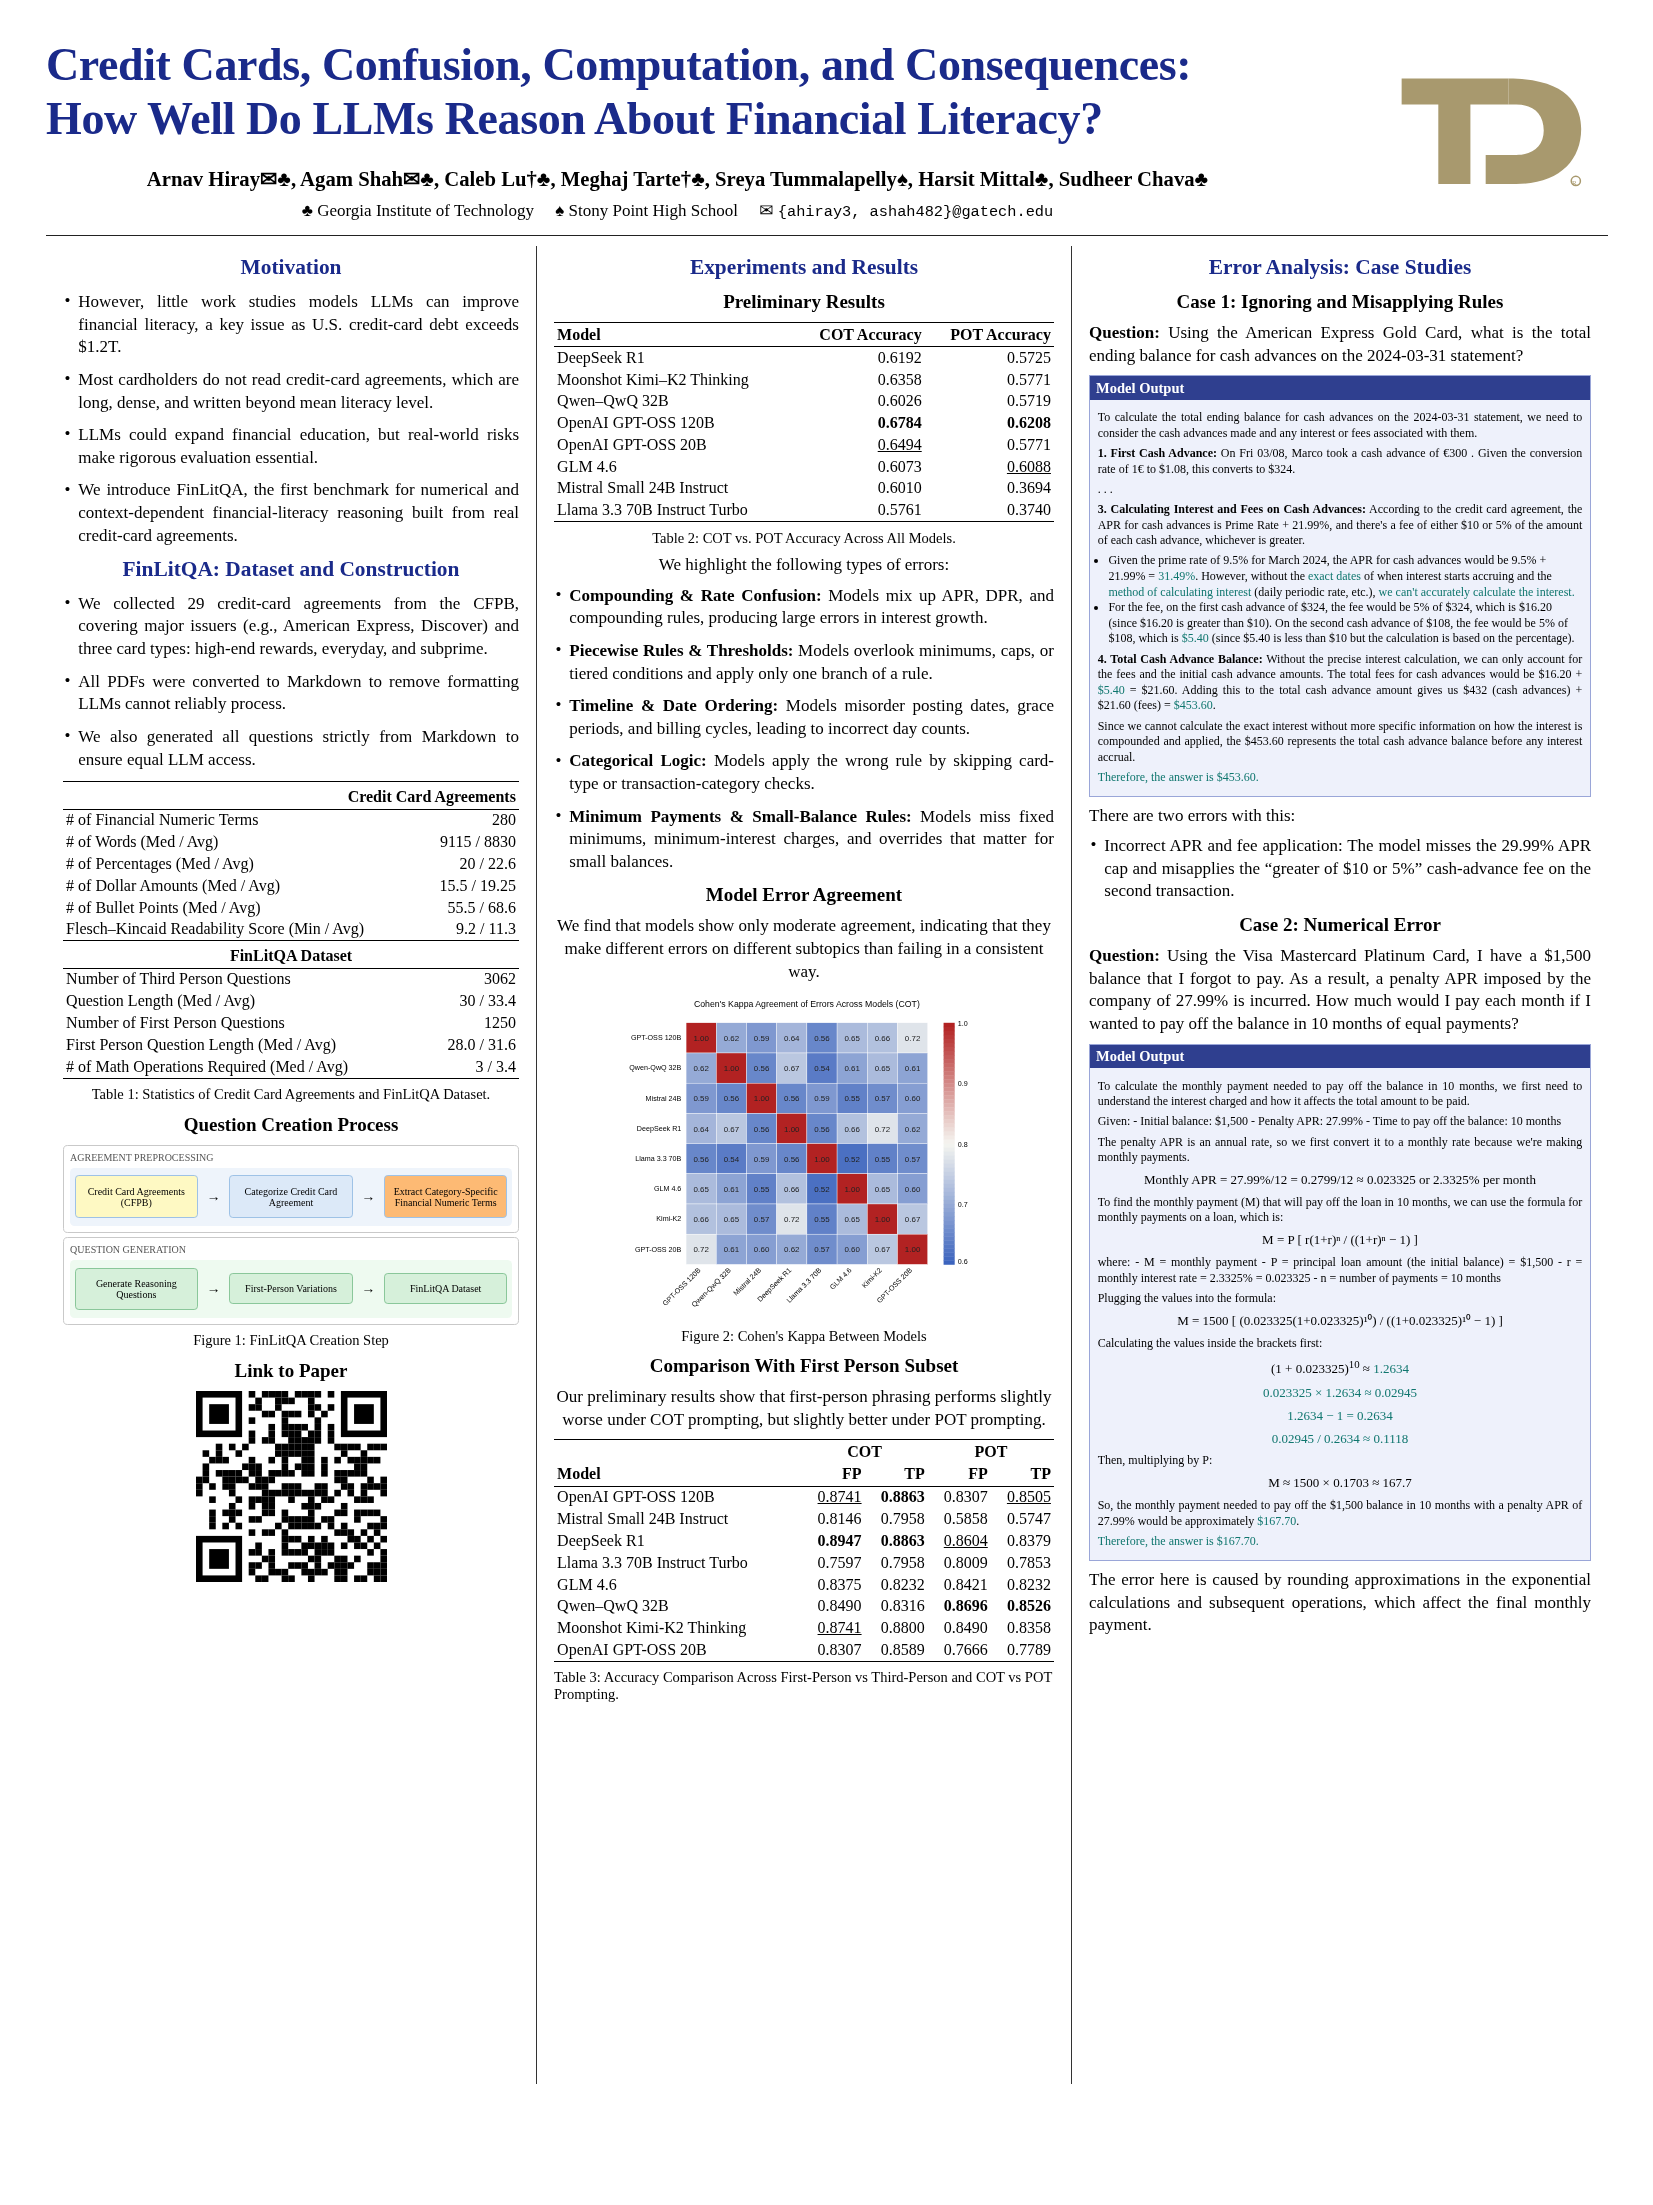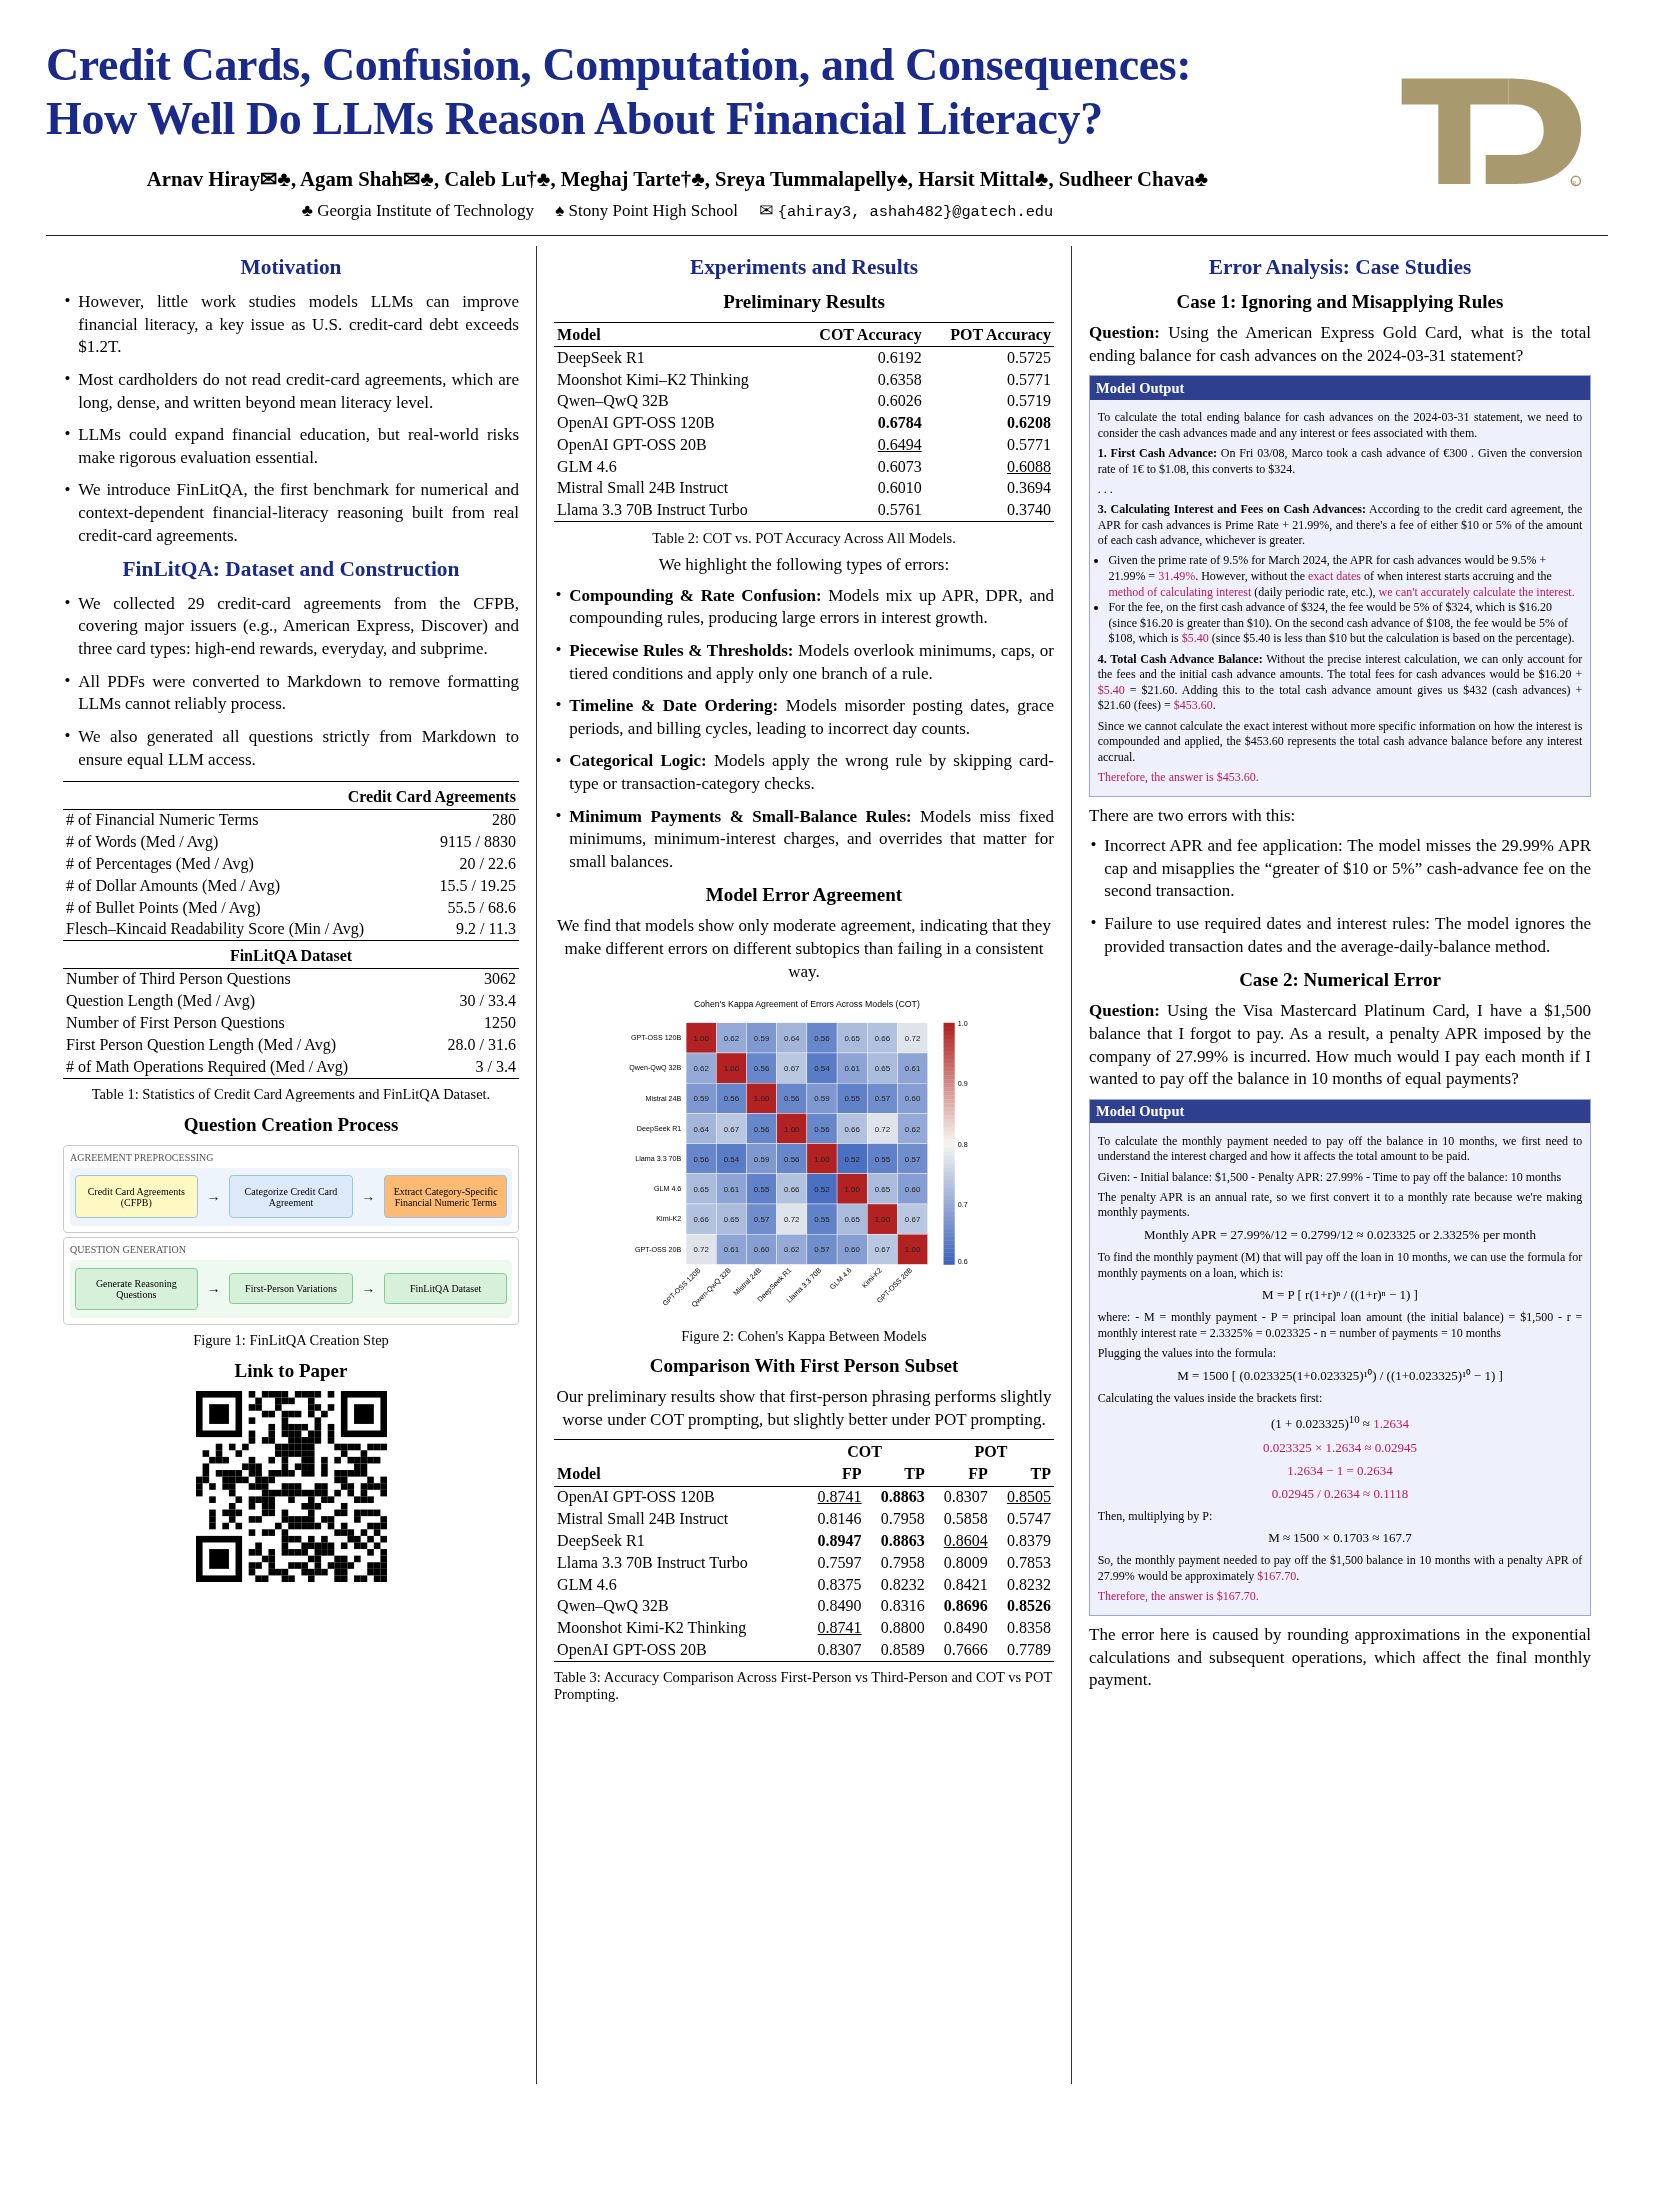--- a/index.html
+++ b/index.html
@@ -28,21 +28,21 @@
   table.d td{text-align:right;padding:1.9px 3.1px;}
   .toprule{border-top:1.5px solid #000;}
   .midrule{border-top:0.8px solid #000;}
   .botrule{border-bottom:1.5px solid #000;}
   .cap{font-size:14.5px;text-align:center;margin-top:7.7px;}
   .capl{font-size:14.5px;text-align:left;margin-top:7.7px;}
   .modelbox{border:1.1px solid #9aa6d8;background:#eef1fb;margin-top:7.7px;}
   .modelbox .hdr{background:#2f3f8f;color:#fff;font-size:14.5px;font-weight:bold;padding:3.1px 6.1px;}
   .modelbox .body{padding:6.1px 7.7px;font-size:12px;line-height:1.3;}
   .modelbox .body p{margin:4.6px 0;text-align:justify;}
-  .red{color:#be185d;}
+  .red{color:#0f766e;}
   .qst{font-size:17px;line-height:1.34;text-align:justify;margin:7.7px 0 3.1px 0;}
   .qst b{font-weight:bold;}
   .center{text-align:center;}
   .qr{width:191px;height:191px;margin:6.1px auto 0 auto;display:block;}
   .flow{border:0.8px solid #c9c9c9;border-radius:4.6px;padding:6.1px;margin-top:4.6px;}
   .heat{margin:4.6px auto 0 auto;display:block;}
   .u{text-decoration:underline;}
   .bd{font-weight:bold;}
   .eqn{text-align:center;font-family:"Liberation Serif",serif;font-size:13px;margin:6.1px 0;}
 </style>
@@ -889,21 +889,20 @@
           </ul>
           <p><b>4. Total Cash Advance Balance:</b> Without the precise interest calculation, we can only account for the fees and the initial cash advance amounts. The total fees for cash advances would be $16.20 + <span class="red">$5.40</span> = $21.60. Adding this to the total cash advance amount gives us $432 (cash advances) + $21.60 (fees) = <span class="red">$453.60</span>.</p>
           <p>Since we cannot calculate the exact interest without more specific information on how the interest is compounded and applied, the $453.60 represents the total cash advance balance before any interest accrual.</p>
           <p class="red">Therefore, the answer is $453.60.</p>
         </div>
       </div>
 
       <p class="t">There are two errors with this:</p>
       <ul class="b">
         <li>Incorrect APR and fee application: The model misses the 29.99% APR cap and misapplies the “greater of $10 or 5%” cash-advance fee on the second transaction.</li>
-        <li>Failure to use required dates and interest rules: The model ignores the provided transaction dates and the average-daily-balance method.</li>
       </ul>
 
       <h3 class="sub">Case 2: Numerical Error</h3>
       <p class="qst"><b>Question:</b><span> Using the Visa Mastercard Platinum Card, I have a $1,500 balance that I forgot to pay. As a result, a penalty APR imposed by the company of 27.99% is incurred. How much would I pay each month if I wanted to pay off the balance in 10 months of equal payments?</span></p>
 
       <div class="modelbox">
         <div class="hdr">Model Output</div>
         <div class="body">
           <p>To calculate the monthly payment needed to pay off the balance in 10 months, we first need to understand the interest charged and how it affects the total amount to be paid.</p>
           <p>Given: - Initial balance: $1,500 - Penalty APR: 27.99% - Time to pay off the balance: 10 months</p>

